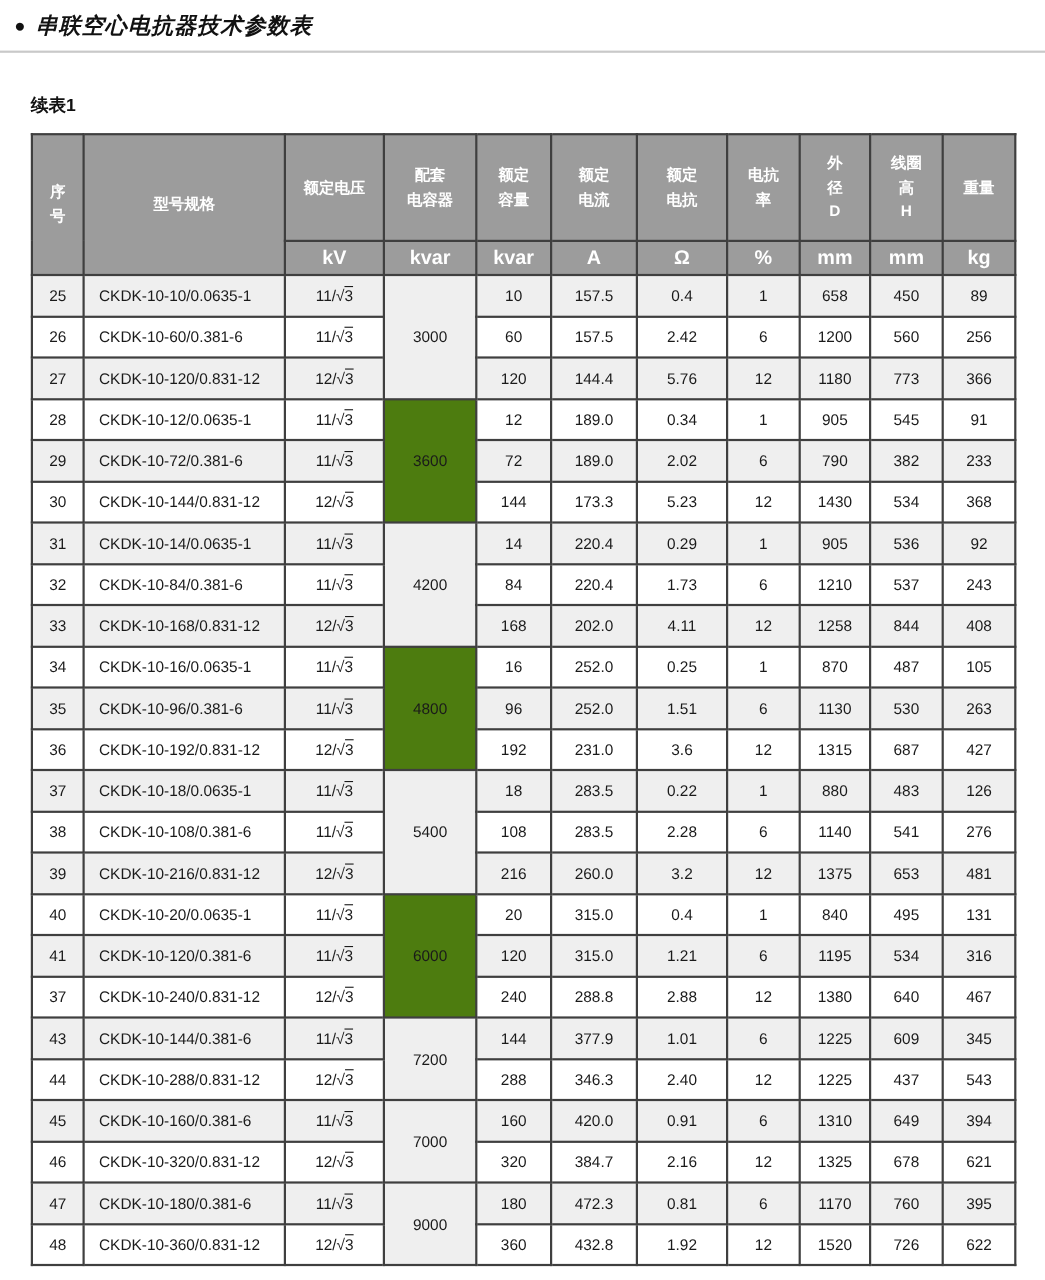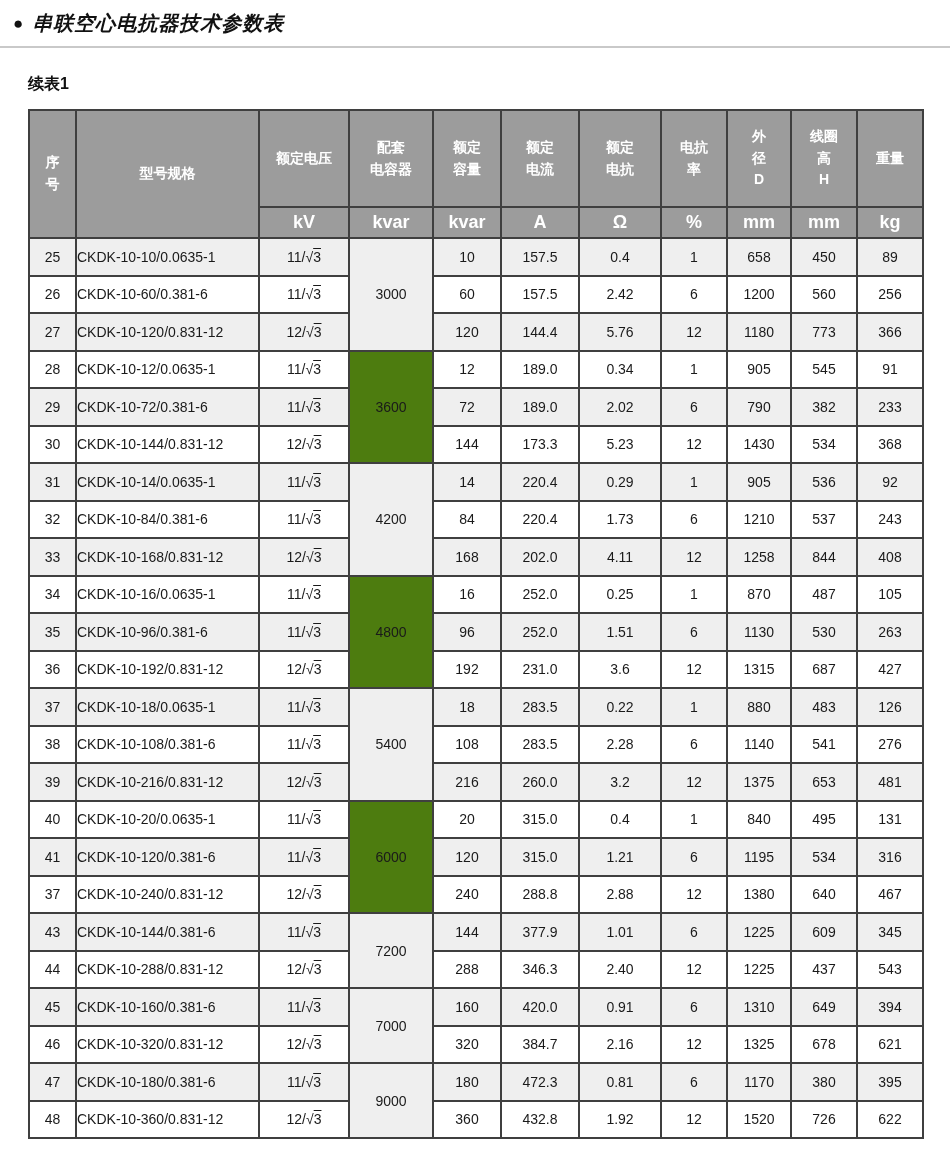--- a/index.html
+++ b/index.html
@@ -15,21 +15,21 @@
     padding: 10px 0 0 13px;
   }
   .bullet { font-size: 17px; color: #111; line-height: 1; }
   .page-title { font-size: 20px; font-weight: bold; color: #111; letter-spacing: 1px; font-style: italic; }
   .title-divider {
     margin-top: 9px;
     border-top: 2px solid #c9c9c9;
     width: 950px;
   }
   .subtitle {
-    margin: 26px 0 14px 28px;
+    margin: 38px 0 14px 28px;
     font-size: 16px; font-weight: bold; color: #111;
   }
   table.params {
     border-collapse: collapse;
     margin-left: 28px;
     width: 894px;
     table-layout: fixed;
   }
   table.params th, table.params td {
     border: 2px solid #3f3f3f;
@@ -60,21 +60,21 @@
   thead tr.unit-row th { height: 31px; font-size: 18px; }
   tbody td {
     height: 37.5px;
     font-size: 14px;
     text-align: center;
     vertical-align: middle;
     background: #ffffff;
     color: #1a1a1a;
   }
   tbody tr.stripe td { background: #efefef; }
-  tbody td.model { text-align: left; }
+  tbody td.model { text-align: left; padding-left: 13px; }
   tbody td.capacitor-cell { background: #4d7c0f; font-size: 14px; }
   .overline { text-decoration: overline; }
 </style>
 </head>
 <body>
 
 <div class="title-bar">
   <span class="bullet">●</span>
   <span class="page-title">串联空心电抗器技术参数表</span>
 </div>
@@ -408,21 +408,21 @@
       <tr class="stripe">
         <td>47</td>
         <td class="model">CKDK-10-180/0.381-6</td>
         <td>11/<span>√</span><span class="overline">3</span></td>
         <td class="capacitor-cell" rowspan="2">9000</td>
         <td>180</td>
         <td>472.3</td>
         <td>0.81</td>
         <td>6</td>
         <td>1170</td>
-        <td>380</td>
+        <td>760</td>
         <td>395</td>
       </tr>
       <tr>
         <td>48</td>
         <td class="model">CKDK-10-360/0.831-12</td>
         <td>12/<span>√</span><span class="overline">3</span></td>
         <td>360</td>
         <td>432.8</td>
         <td>1.92</td>
         <td>12</td>

